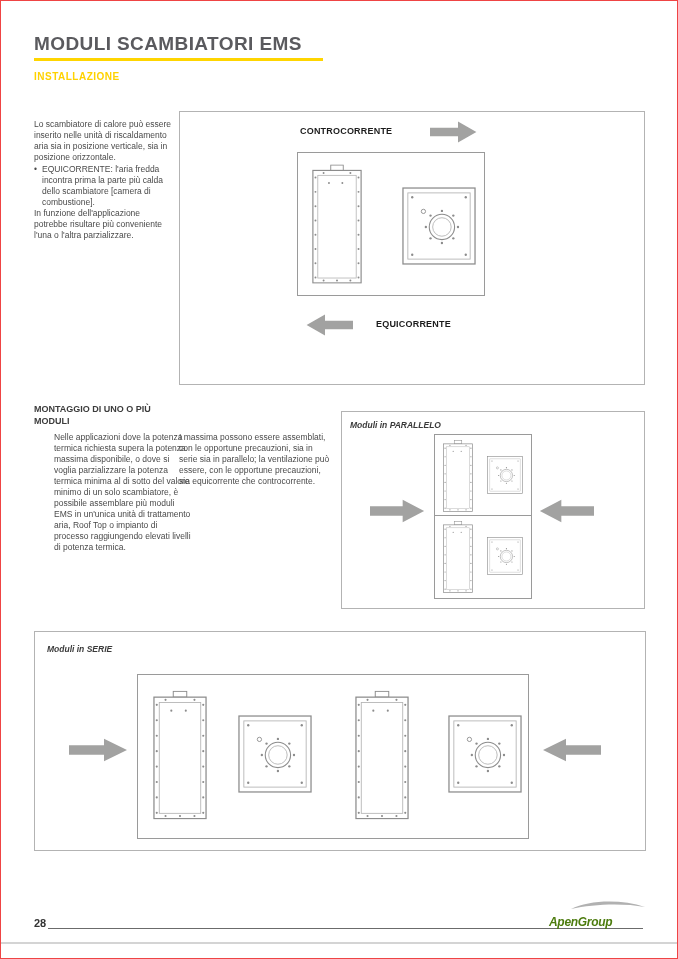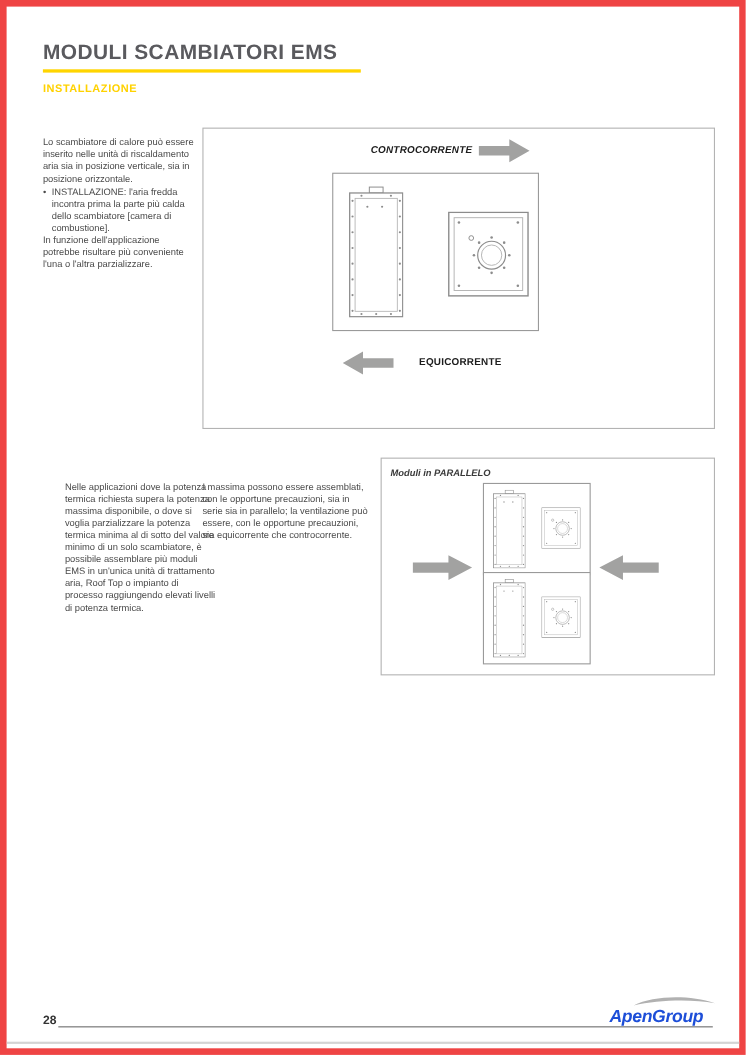--- a/index.html
+++ b/index.html
@@ -1,59 +1,59 @@
 <!DOCTYPE html>
 <html><head>
 <meta charset="utf-8">
 <style>
   html,body{margin:0;padding:0;background:#fff;}
   .page{
     position:relative;width:678px;height:959px;background:#fff;
     font-family:"Liberation Sans",sans-serif;color:#4a4a4a;overflow:hidden;
-    box-sizing:border-box;border:6px solid #ef4444;
+    box-sizing:border-box;border:1px solid #ef4444;
   }
   .abs{position:absolute;}
   
   .title{left:33px;top:32px;font-size:19px;font-weight:bold;color:#5a5a5e;letter-spacing:.4px;}
   .title-rule{left:33px;top:57px;width:289px;height:3px;background:#ffd500;}
   .section-label{left:33px;top:70px;font-size:10px;font-weight:bold;color:#ffd200;letter-spacing:.5px;}
   
   .bodytext{font-size:8.5px;line-height:1.3;color:#4a4a4a;}
   .col-intro{left:33px;top:107px;width:139px;margin-top:11px;}
   .col-intro p{margin:0 0 1px 0;}
   ul.bullets{margin:0;padding:0;list-style:none;}
   ul.bullets li{position:relative;padding-left:8px;margin:0;}
   ul.bullets li::before{content:"\2022";position:absolute;left:0;top:0;}
   
   .diag-box{border:1px solid #b3b3b3;background:#fff;}
   .flow-box{left:178px;top:110px;width:464px;height:272px;}
   .frame{border:1px solid #9a9a9a;background:#fff;position:absolute;}
   .flow-frame{left:117px;top:40px;width:186px;height:142px;}
   .flow-label{position:absolute;font-size:9px;font-weight:bold;color:#1c1c1c;letter-spacing:.2px;}
-  .flow-top-label{left:152px;top:14px;font-style:italic;}
+  .flow-top-label{left:120px;top:14px;}
   .flow-bottom-label{left:196px;top:207px;}
   .svgblock{position:absolute;display:block;}
   
   .mont-heading{left:33px;top:403px;width:122px;font-size:9px;font-weight:bold;color:#3c3c3c;line-height:1.3;}
   .mont-col1{left:33px;top:431px;width:139px;margin-left:20px;}
   .mont-col2{left:178px;top:431px;width:153px;}
   .parallel-box{left:340px;top:410px;width:302px;height:196px;}
   .box-label{position:absolute;font-size:8.5px;font-weight:bold;color:#3a3a3a;font-style:italic;}
   .parallel-label{left:8px;top:8px;}
   .pframe1{left:92px;top:22px;width:96px;height:82px;}
   .pframe2{left:92px;top:103px;width:96px;height:82px;}
   .serie-box{left:33px;top:630px;width:610px;height:218px;}
   .serie-label{left:12px;top:12px;}
   .sframe{left:102px;top:42px;width:390px;height:163px;}
   
   .page-num{left:33px;top:916px;font-size:11px;font-weight:bold;color:#333;}
   .footer-rule{left:47px;top:927px;width:595px;height:1px;background:#6b6b6b;}
   .bottom-rule{left:0;top:941px;width:678px;height:2px;background:#d4d4d4;}
   .logo{left:548px;top:898px;width:98px;height:30px;}
-  .logo-text{position:absolute;left:0;bottom:0;font-size:16px;font-weight:bold;font-style:italic;color:#1d4ed8;letter-spacing:-.3px;margin-top:10px;}
+  .logo-text{position:absolute;left:0;bottom:0;font-size:12px;font-weight:bold;font-style:italic;color:#4d7c0f;letter-spacing:-.3px;margin-top:10px;}
   .logo-swoosh{position:absolute;left:20px;top:0;}
 </style>
 </head>
 <body>
 
 <svg width="0" height="0" style="position:absolute" aria-hidden="true">
   <defs>
     <symbol id="sym-tall-module" viewBox="0 0 56 134">
       <rect x="21" y="1" width="14" height="6" fill="#fff" stroke="#8c8c8c" stroke-width="1"></rect>
       <rect x="1" y="7" width="54" height="126" fill="#fff" stroke="#8c8c8c" stroke-width="1.3"></rect>
@@ -113,21 +113,21 @@
 
 <div class="page">
 
   <div class="abs title">MODULI SCAMBIATORI EMS</div>
   <div class="abs title-rule"></div>
   <div class="abs section-label">INSTALLAZIONE</div>
 
   <div class="abs bodytext col-intro">
     <p>Lo scambiatore di calore può essere inserito nelle unità di riscaldamento aria sia in posizione verticale, sia in posizione orizzontale.</p>
     <ul class="bullets">
-      <li><span>INSTALLAZIONE: l'aria fredda incontra prima la parte più calda dello scambiatore [camera di combustione].</span></li>
+      <li><span>EQUICORRENTE: l'aria fredda incontra prima la parte più calda dello scambiatore [camera di combustione].</span></li>
     </ul>
     <p>In funzione dell'applicazione potrebbe risultare più conveniente l'una o l'altra parzializzare.</p>
   </div>
 
   <div class="abs diag-box flow-box">
     <div class="flow-label flow-top-label">CONTROCORRENTE</div>
     <svg class="svgblock" style="left:250px;top:7px" width="48" height="26" viewBox="0 0 60 30" preserveAspectRatio="none">
         <use href="#sym-arrow"></use>
       </svg>
 
@@ -139,20 +139,21 @@
           <use href="#sym-square-module"></use>
         </svg>
     </div>
 
     <svg class="svgblock" style="left:125px;top:200px" width="48" height="26" viewBox="0 0 60 30" preserveAspectRatio="none">
         <use href="#sym-arrow" transform="scale(-1,1) translate(-60,0)"></use>
       </svg>
     <div class="flow-label flow-bottom-label">EQUICORRENTE</div>
   </div>
 
+  <div class="abs mont-heading">MONTAGGIO DI UNO O PIÙ MODULI</div>
   <div class="abs bodytext mont-col1">Nelle applicazioni dove la potenza termica richiesta supera la potenza massima disponibile, o dove si voglia parzializzare la potenza termica minima al di sotto del valore minimo di un solo scambiatore, è possibile assemblare più moduli EMS in un'unica unità di trattamento aria, Roof Top o impianto di processo raggiungendo elevati livelli di potenza termica.</div>
   <div class="abs bodytext mont-col2">I massima possono essere assemblati, con le opportune precauzioni, sia in serie sia in parallelo; la ventilazione può essere, con le opportune precauzioni, sia equicorrente che controcorrente.</div>
 
   <div class="abs diag-box parallel-box">
     <div class="box-label parallel-label">Moduli in PARALLELO</div>
 
     <div class="frame pframe1">
       <svg class="svgblock" style="left:8px;top:5px" width="30" height="72" viewBox="0 0 56 134">
           <use href="#sym-tall-module"></use>
         </svg>
@@ -170,20 +171,45 @@
     </div>
 
     <svg class="svgblock" style="left:28px;top:85px" width="56" height="28" viewBox="0 0 60 30" preserveAspectRatio="none">
         <use href="#sym-arrow"></use>
       </svg>
     <svg class="svgblock" style="left:196px;top:85px" width="56" height="28" viewBox="0 0 60 30" preserveAspectRatio="none">
         <use href="#sym-arrow" transform="scale(-1,1) translate(-60,0)"></use>
       </svg>
   </div>
 
+  <div class="abs diag-box serie-box">
+    <div class="box-label serie-label">Moduli in SERIE</div>
+
+    <div class="frame sframe">
+      <svg class="svgblock" style="left:15px;top:9px" width="54" height="142" viewBox="0 0 56 134">
+          <use href="#sym-tall-module"></use>
+        </svg>
+      <svg class="svgblock" style="left:100px;top:40px" width="74" height="78" viewBox="0 0 76 80">
+          <use href="#sym-square-module"></use>
+        </svg>
+      <svg class="svgblock" style="left:217px;top:9px" width="54" height="142" viewBox="0 0 56 134">
+          <use href="#sym-tall-module"></use>
+        </svg>
+      <svg class="svgblock" style="left:310px;top:40px" width="74" height="78" viewBox="0 0 76 80">
+          <use href="#sym-square-module"></use>
+        </svg>
+    </div>
+
+    <svg class="svgblock" style="left:34px;top:104px" width="60" height="28" viewBox="0 0 60 30" preserveAspectRatio="none">
+        <use href="#sym-arrow"></use>
+      </svg>
+    <svg class="svgblock" style="left:506px;top:104px" width="60" height="28" viewBox="0 0 60 30" preserveAspectRatio="none">
+        <use href="#sym-arrow" transform="scale(-1,1) translate(-60,0)"></use>
+      </svg>
+  </div>
 
   <div class="abs page-num">28</div>
   <div class="abs footer-rule"></div>
   <div class="abs logo">
     <svg class="logo-swoosh" width="78" height="12" viewBox="0 0 78 12">
       <path d="M2,10 C20,1 52,0 76,8 C54,4 24,5 2,10 Z" fill="#b1b1b1"></path>
     </svg>
     <span class="logo-text">ApenGroup</span>
   </div>
   <div class="abs bottom-rule"></div>

